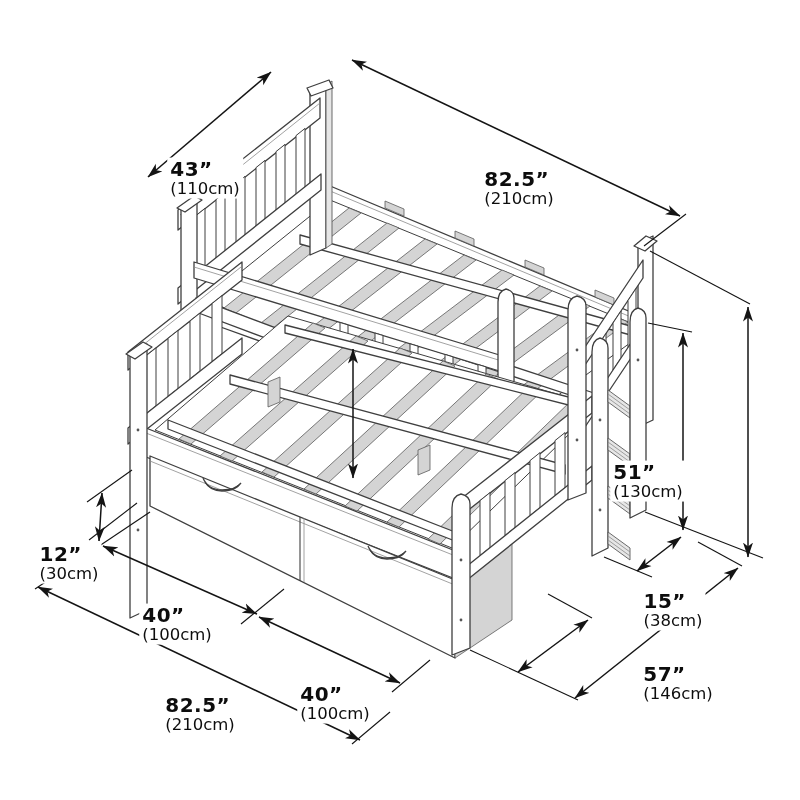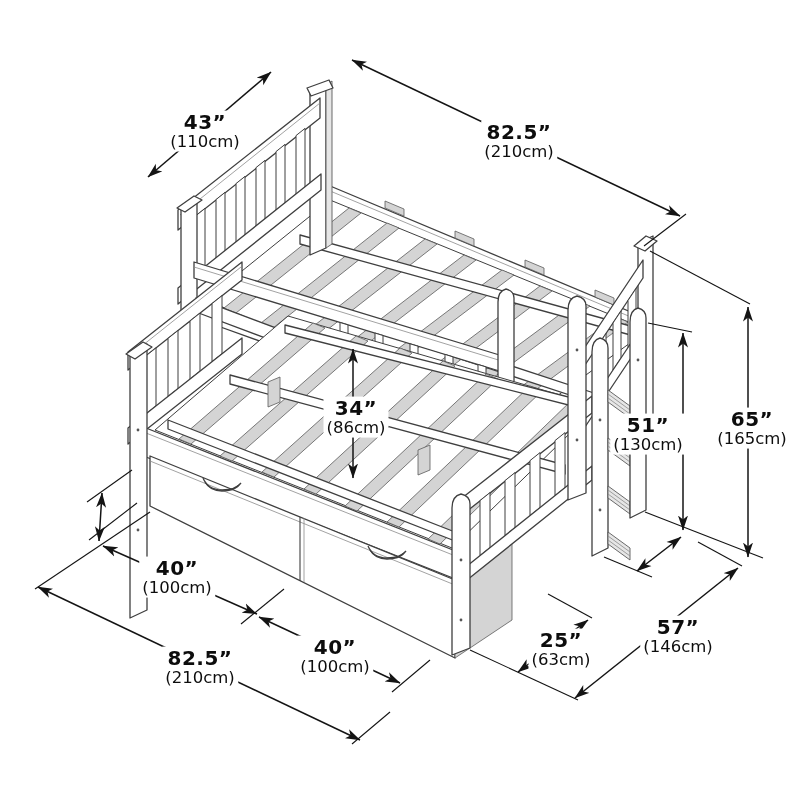--- a/index.html
+++ b/index.html
@@ -11,22 +11,22 @@
   .wood{fill:#ffffff;stroke:#3f3f3f;stroke-width:1.3;stroke-linejoin:round;}
   .woodthin{fill:#ffffff;stroke:#3f3f3f;stroke-width:1;stroke-linejoin:round;}
   .shade{fill:#d4d4d4;stroke:#5a5a5a;stroke-width:0.8;stroke-linejoin:round;}
   .shade2{fill:#e6e6e6;stroke:#5a5a5a;stroke-width:0.9;stroke-linejoin:round;}
   .edge{stroke:#8a8a8a;stroke-width:0.8;fill:none;}
   .dimline{stroke:#141414;stroke-width:1.5;fill:none;}
   .witline{stroke:#141414;stroke-width:1.1;fill:none;}
   .handle{fill:none;stroke:#3f3f3f;stroke-width:1.3;}
   .dot{fill:#555;stroke:none;}
   
-  .dim{position:absolute;transform:translate(-50%,-50%);text-align:center;
-       background:#fff;padding:0 3px;line-height:1.12;color:#0d0d0d;white-space:nowrap;}
+  .dim{position:absolute;transform:translate(-50%,-50%);text-align:left;
+       background:#fff;padding:0 3px;line-height:1.12;color:#0d0d0d;white-space:nowrap;margin-top:47px;}
   .dim .in{font-weight:bold;font-size:20px;letter-spacing:0.5px;}
   .dim .cm{font-weight:normal;font-size:16.5px;}
 </style>
 </head>
 <body>
 
 <div class="stage">
 
 <svg width="800" height="800" viewBox="0 0 800 800">
   <defs>
@@ -239,46 +239,42 @@
 </svg>
 
 <div class="dim" style="left:205px;top:131px">
   <div class="in">43”</div>
   <div class="cm">(110cm)</div>
 </div>
 <div class="dim" style="left:519px;top:141px">
   <div class="in">82.5”</div>
   <div class="cm">(210cm)</div>
 </div>
-<div class="dim" style="left:356px;top:417px">
-  <div class="in">34”</div>
-  <div class="cm">(86cm)</div>
-</div>
 <div class="dim" style="left:648px;top:434px">
   <div class="in">51”</div>
   <div class="cm">(130cm)</div>
 </div>
-<div class="dim" style="left:752px;top:428px">
-  <div class="in">65”</div>
-  <div class="cm">(165cm)</div>
+<div class="dim" style="left:673px;top:563px">
+  <div class="in">15”</div>
+  <div class="cm">(38cm)</div>
+</div>
+<div class="dim" style="left:69px;top:516px">
+  <div class="in">12”</div>
+  <div class="cm">(30cm)</div>
 </div>
 <div class="dim" style="left:177px;top:577px">
   <div class="in">40”</div>
   <div class="cm">(100cm)</div>
 </div>
 <div class="dim" style="left:335px;top:656px">
   <div class="in">40”</div>
   <div class="cm">(100cm)</div>
 </div>
 <div class="dim" style="left:200px;top:667px">
   <div class="in">82.5”</div>
   <div class="cm">(210cm)</div>
 </div>
-<div class="dim" style="left:561px;top:649px">
-  <div class="in">25”</div>
-  <div class="cm">(63cm)</div>
-</div>
 <div class="dim" style="left:678px;top:636px">
   <div class="in">57”</div>
   <div class="cm">(146cm)</div>
 </div>
 
 </div>
 
 </body></html>

